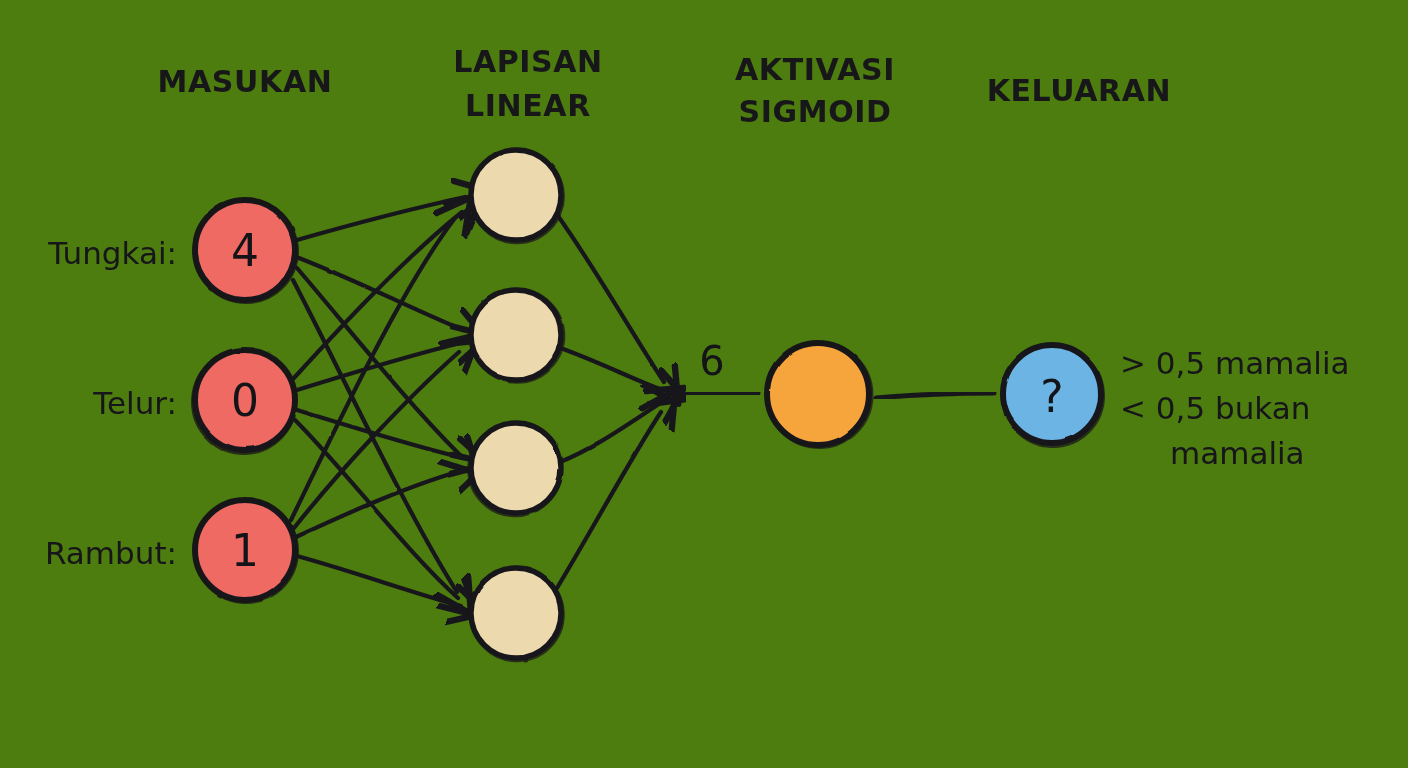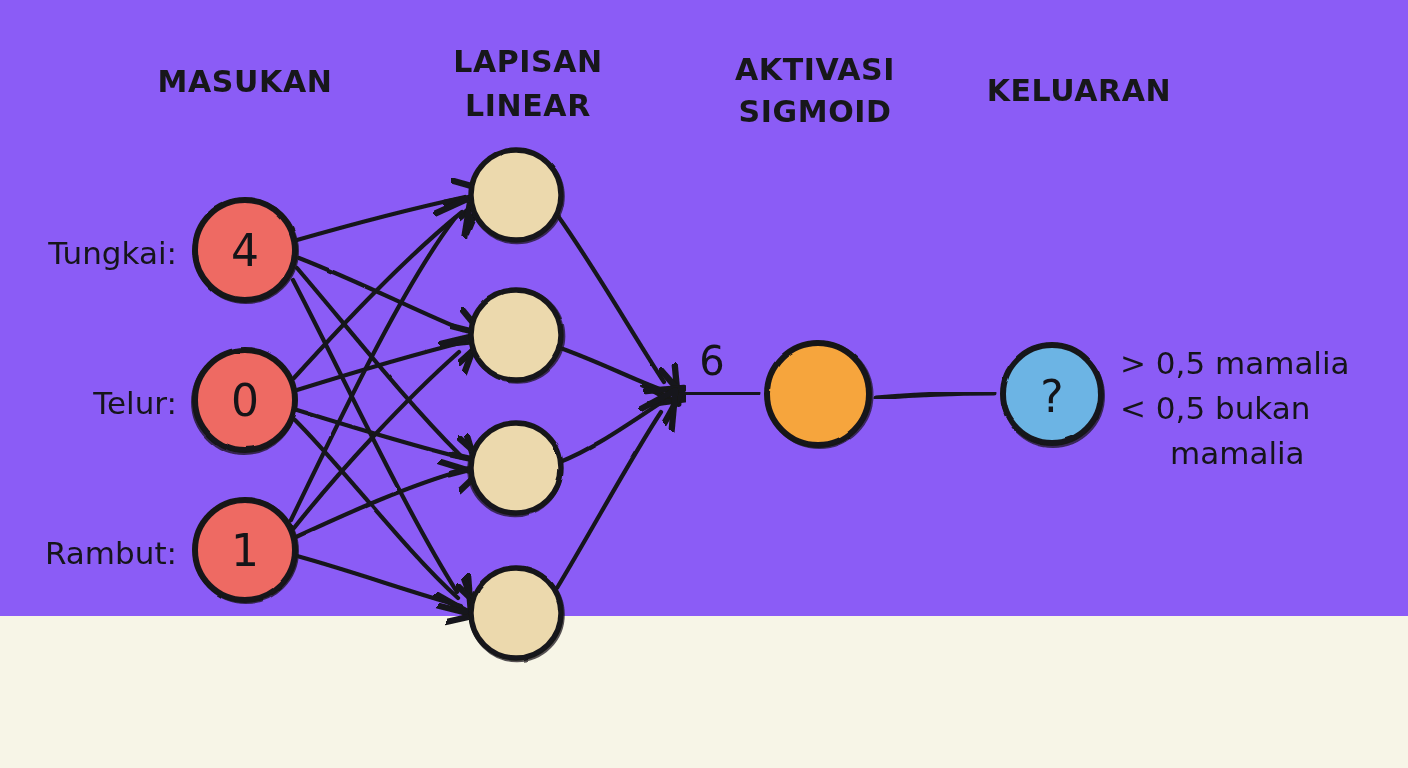--- a/index.html
+++ b/index.html
@@ -9,22 +9,22 @@
   body {
     width: 1408px;
     height: 768px;
     background: #f7f5e7;
     font-family: "Liberation Sans", sans-serif;
     overflow: hidden;
   }
   #stage {
     position: relative;
     width: 1408px;
-    height: 616px;
-    background: #8b5cf6;
+    height: 768px;
+    background: #4d7c0f;
   }
   #diagram {
     position: absolute;
     top: 0;
     left: 0;
     width: 1408px;
     height: 768px;
     display: block;
   }
   .col-title {

